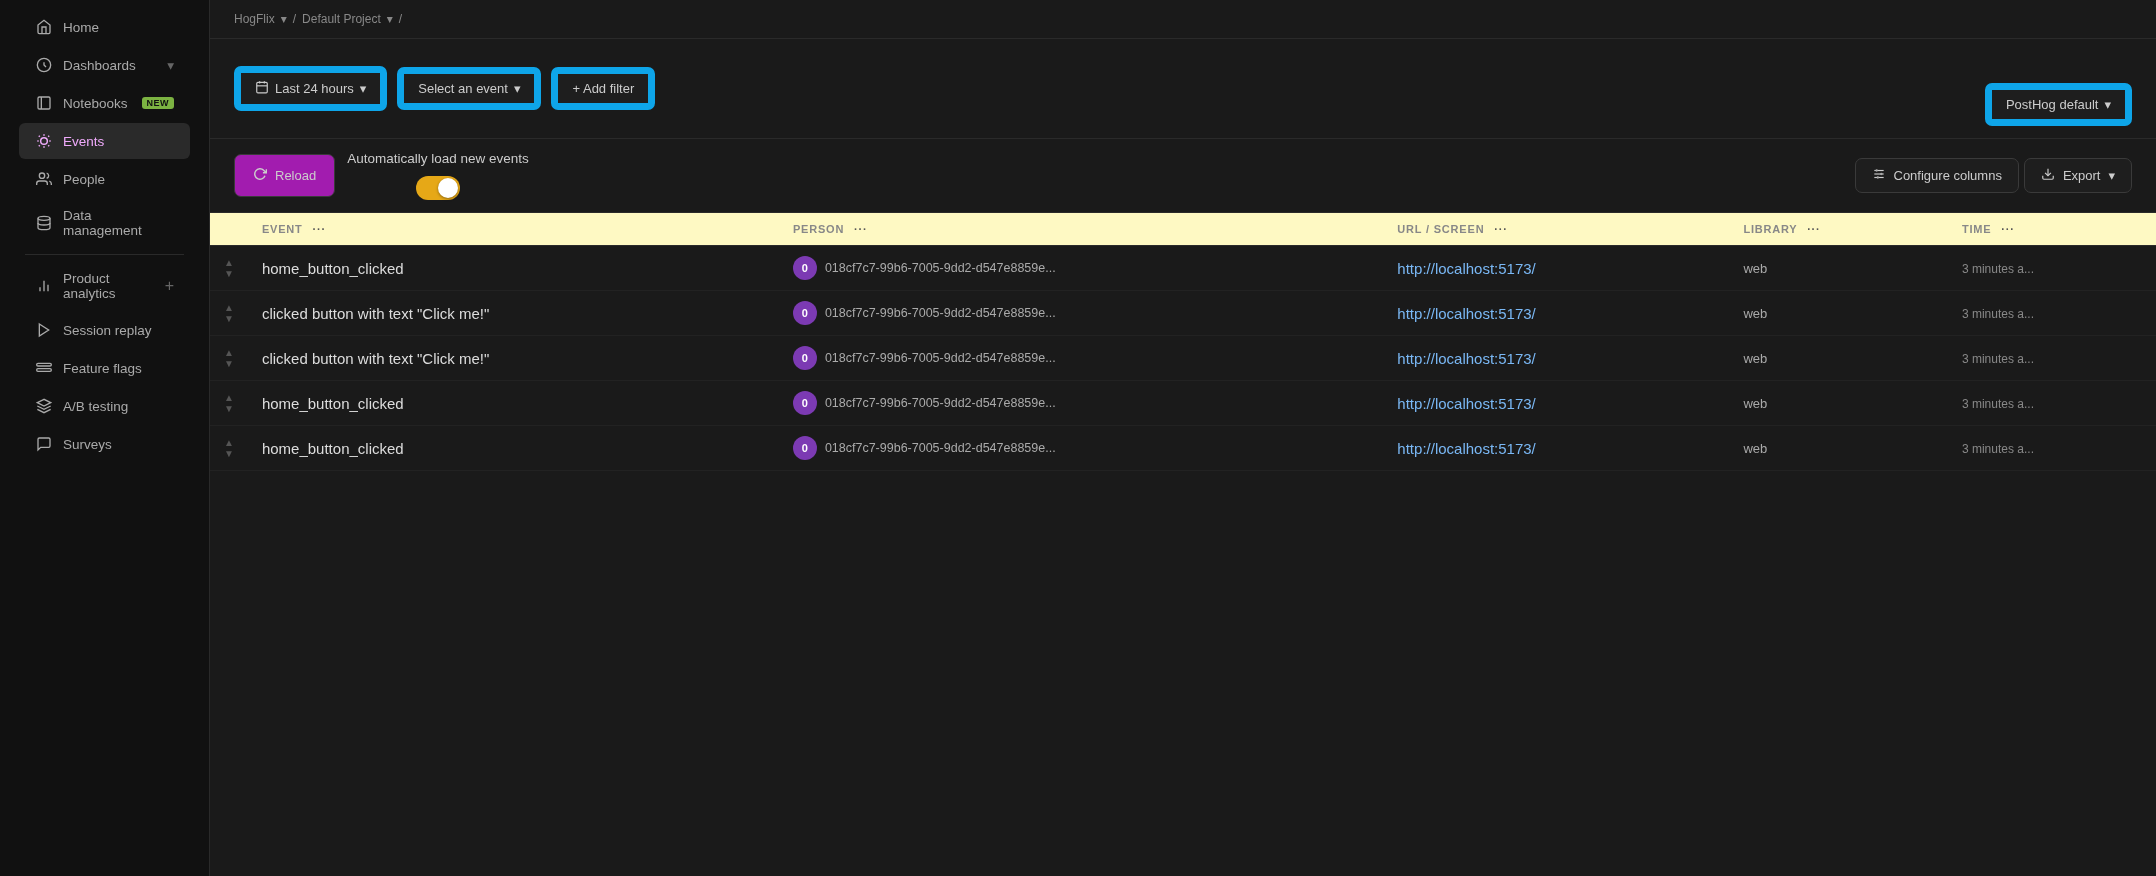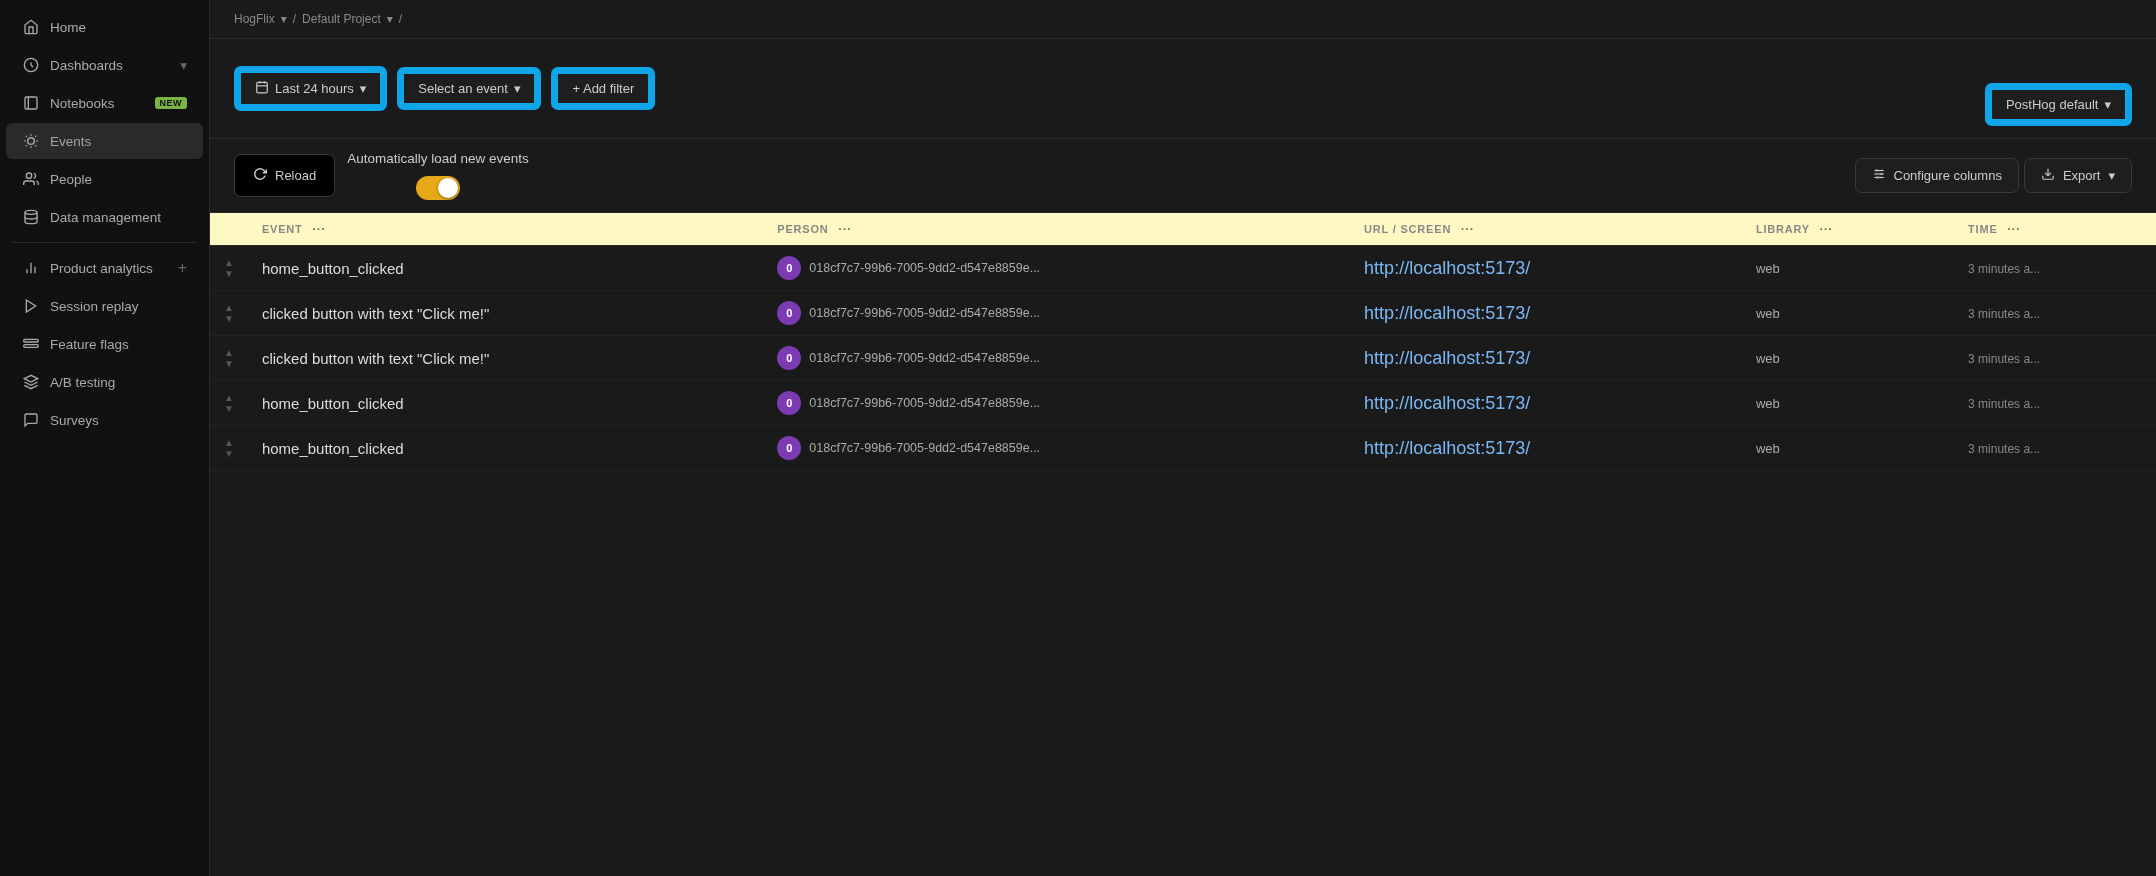--- a/index.html
+++ b/index.html
@@ -14,37 +14,37 @@
     }
 
     
     .sidebar {
       width: 210px;
       min-width: 210px;
       background: #111111;
       border-right: 1px solid #2a2a2a;
       display: flex;
       flex-direction: column;
-      padding: 8px 0;
+      padding: 8px 13px;
       overflow-y: auto;
     }
 
     .sidebar-item {
       display: flex;
       align-items: center;
       gap: 10px;
       padding: 9px 16px;
       cursor: pointer;
       border-radius: 6px;
       margin: 1px 6px;
       color: #aaa;
       font-size: 13.5px;
       position: relative;
     }
-    .sidebar-item.active { background: #2a2a2a; color: #a3a3a3; }
+    .sidebar-item.active { background: #2a2a2a; color: #f0abfc; }
 
     .sidebar-item .icon {
       width: 18px;
       height: 18px;
       display: flex;
       align-items: center;
       justify-content: center;
       flex-shrink: 0;
     }
 
@@ -145,21 +145,21 @@
       border-bottom: 1px solid #2a2a2a;
     }
 
     .reload-btn {
       display: flex;
       align-items: center;
       gap: 8px;
       padding: 12px 18px;
       border: 1px solid #3a3a3a;
       border-radius: 7px;
-      background: #000000;
+      background: #a21caf;
       color: #ccc;
       cursor: pointer;
       font-size: 13px;
     }
 
     .auto-load {
       display: flex;
       align-items: center;
       gap: 10px;
       color: #ccc;
@@ -287,21 +287,21 @@
       font-weight: 700;
       color: #fff;
       flex-shrink: 0;
     }
 
     .person-id {
       color: #aaa;
       font-size: 12.5px;
     }
 
-    .url-cell { color: #7ab8f5; font-size: 18px; }
+    .url-cell { color: #7ab8f5; font-size: 15px; }
     .library-cell { color: #aaa; }
     .time-cell { color: #888; font-size: 12px; white-space: nowrap; }
   </style>
 </head>
 <body>
 
 <nav class="sidebar">
 
   <div class="sidebar-item">
     <span class="icon">

